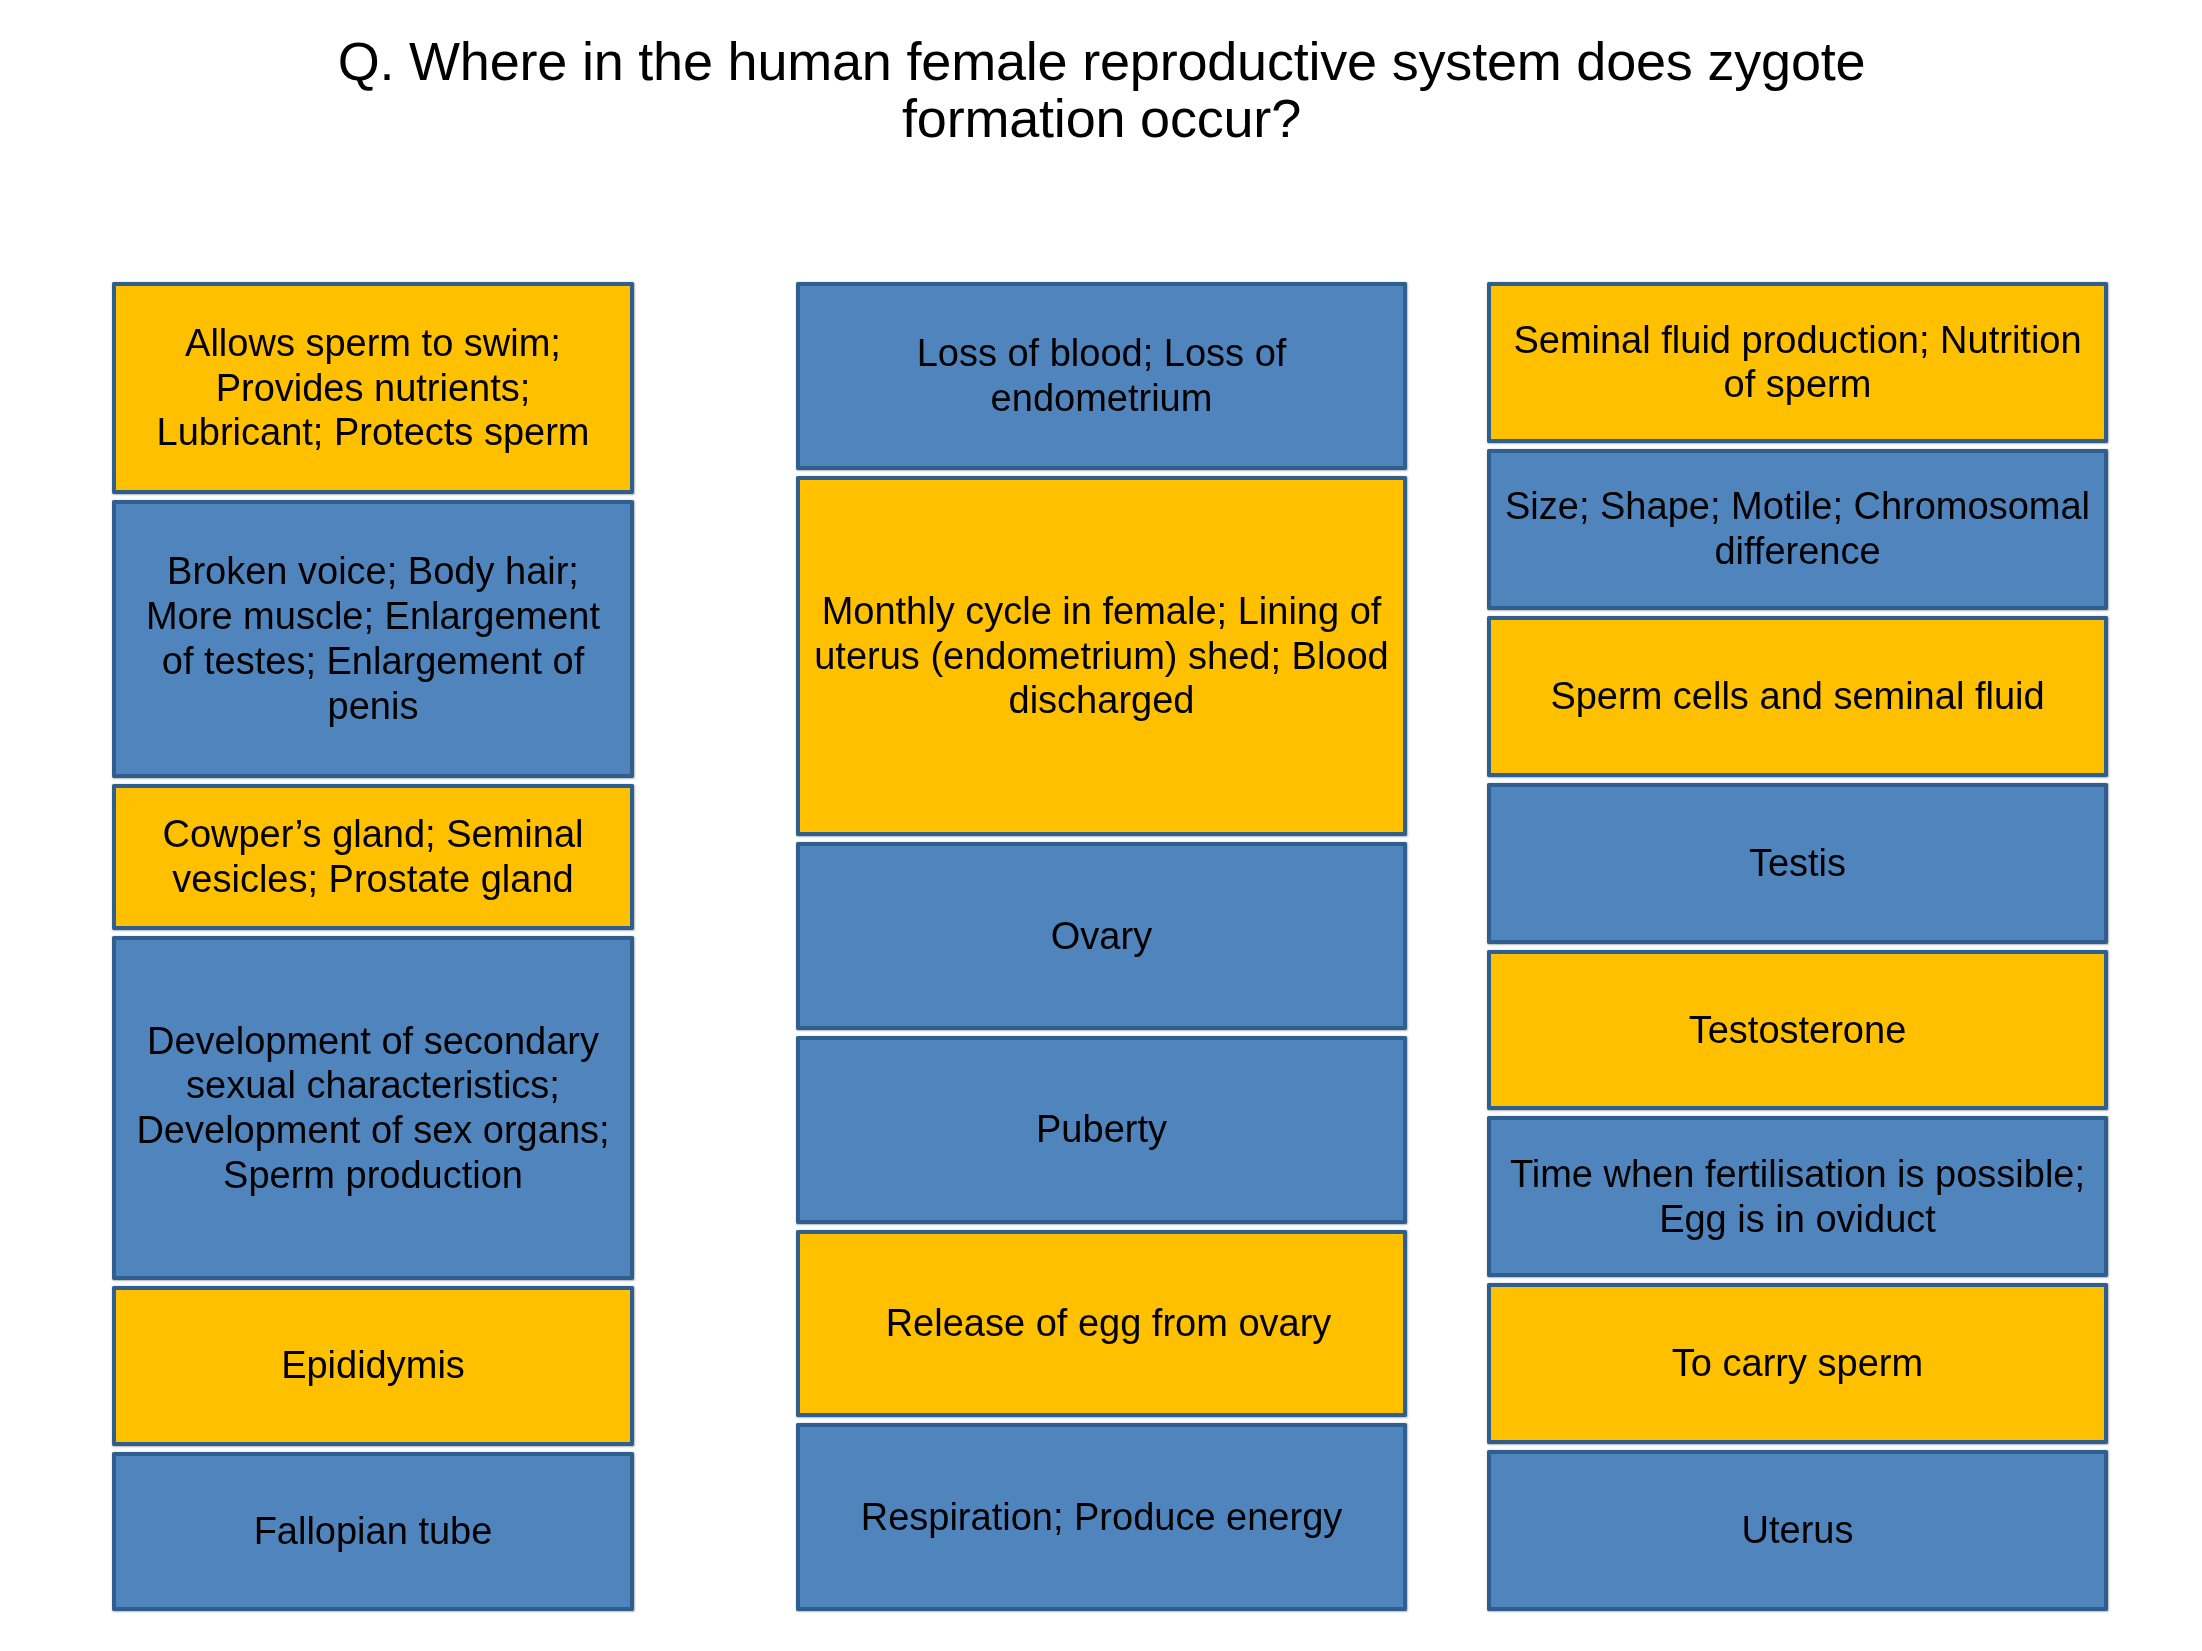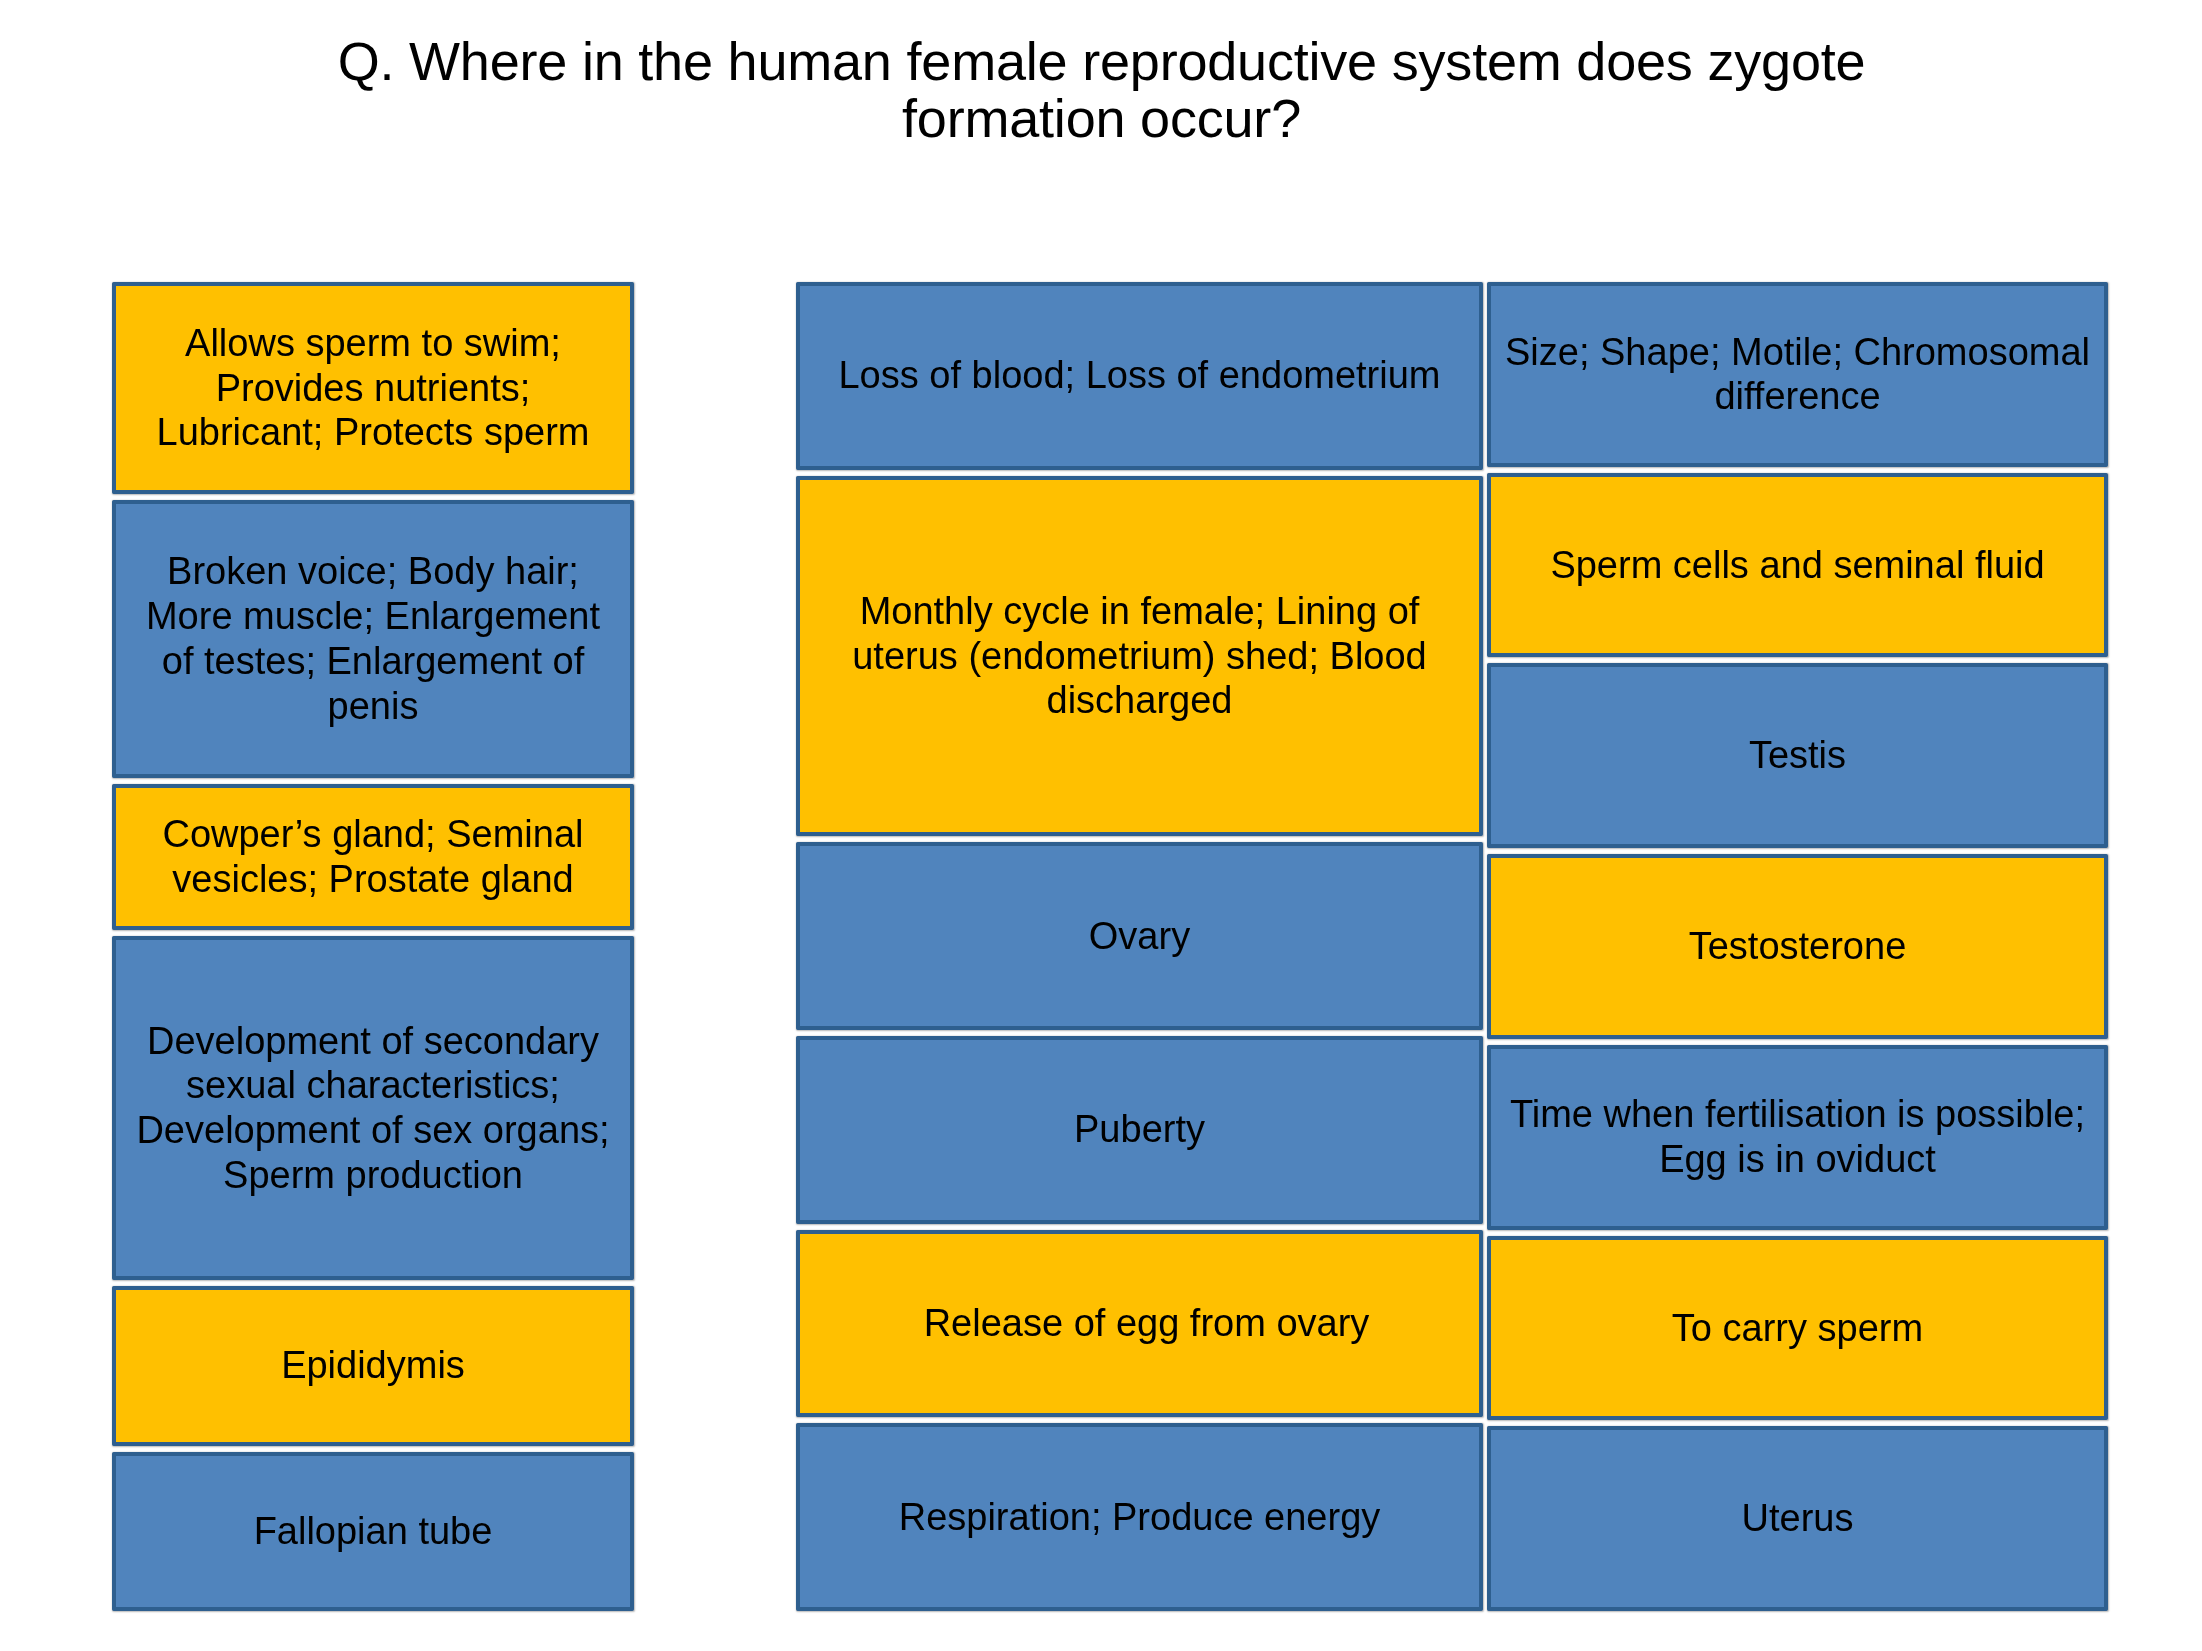--- a/index.html
+++ b/index.html
@@ -52,21 +52,21 @@
   .column {
     position: absolute;
     top: 0;
     height: 1329px;
     display: flex;
     flex-direction: column;
     gap: 6px;
     box-sizing: border-box;
   }
   .col-1 { left: 112px;  width: 522px; }
-  .col-2 { left: 796px;  width: 687px; }
+  .col-2 { left: 796px;  width: 611px; }
   .col-3 { left: 1487px; width: 621px; }
 
   .card {
     box-sizing: border-box;
     border: 4.3px solid #2e5f8f;
     border-radius: 1.7px;
     display: flex;
     align-items: center;
     justify-content: center;
     text-align: center;
@@ -129,20 +129,23 @@
           <span class="card-text">Puberty</span>
         </div>
         <div class="card yellow" style="flex: 2 1 0%; padding-left: 26px;">
           <span class="card-text">Release of egg from ovary</span>
         </div>
         <div class="card blue" style="flex: 2 1 0%;">
           <span class="card-text">Respiration; Produce energy</span>
         </div>
       </div>
     <div class="column col-3">
+        <div class="card yellow" style="flex: 2 1 0%;">
+          <span class="card-text">Seminal fluid production; Nutrition of sperm</span>
+        </div>
         <div class="card blue" style="flex: 2 1 0%;">
           <span class="card-text">Size; Shape; Motile; Chromosomal difference</span>
         </div>
         <div class="card yellow" style="flex: 2 1 0%;">
           <span class="card-text">Sperm cells and seminal fluid</span>
         </div>
         <div class="card blue" style="flex: 2 1 0%; justify-content: flex-end;">
           <span class="card-text">Testis</span>
         </div>
         <div class="card yellow" style="flex: 2 1 0%;">

